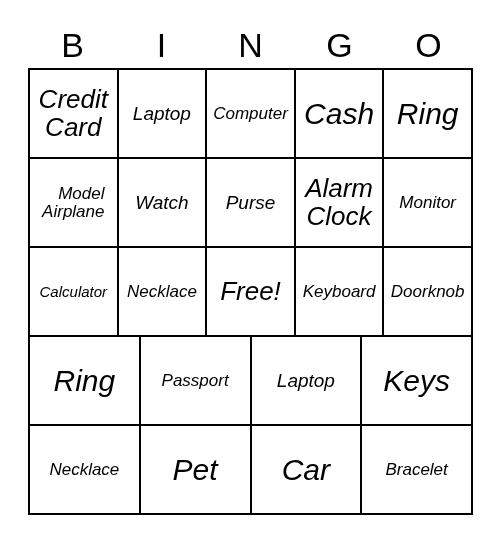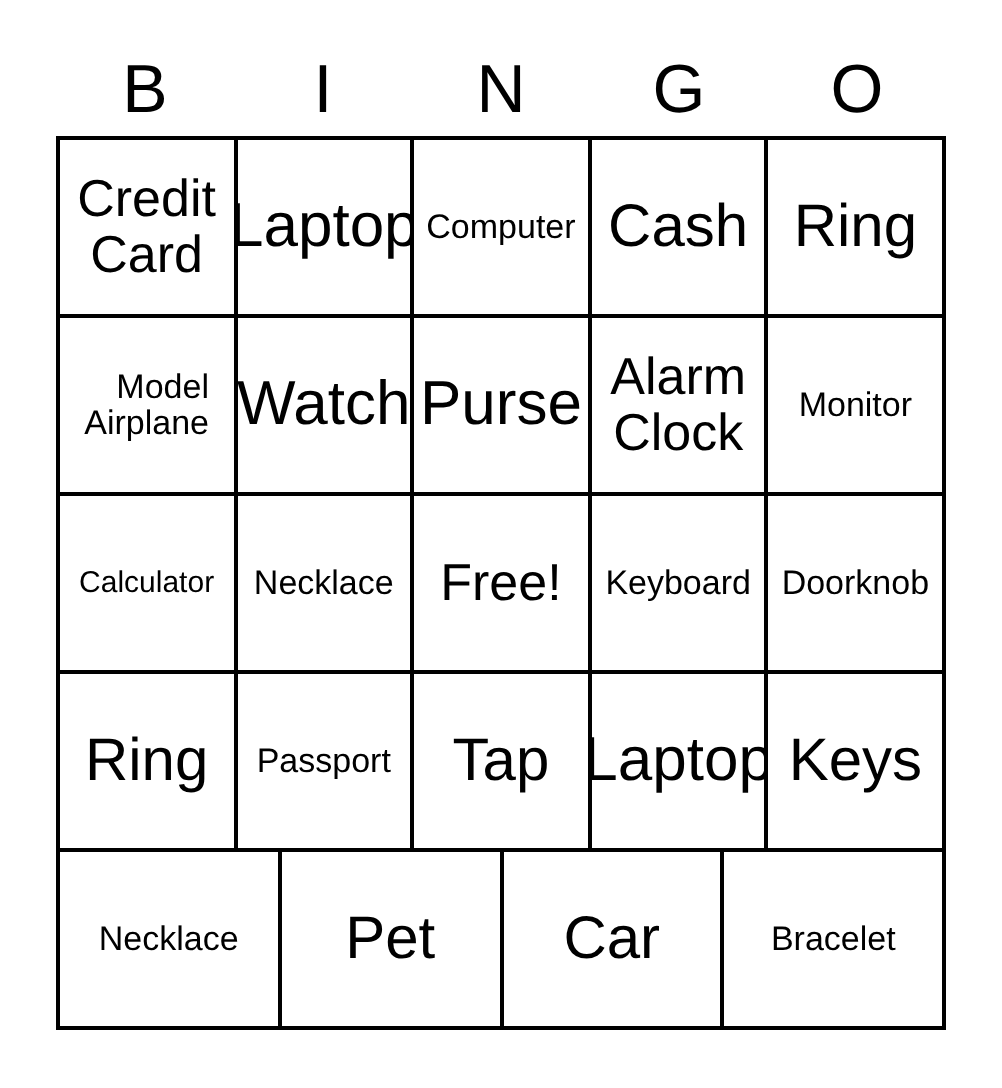--- a/index.html
+++ b/index.html
@@ -75,26 +75,27 @@
     padding: 1px 2px;
     overflow: hidden;
     background: #ffffff;
   }
   .cell-text {
     display: block;
     line-height: 1.04;
     color: #000000;
     word-break: normal;
     white-space: pre-line;
+    font-style: italic;
   }
 
   
   .fs-xl   { font-size: 30px; }
   .fs-lg   { font-size: 26px; }
-  .fs-md   { font-size: 31px; }
+  .fs-md   { font-size: 19px; }
   .fs-sm   { font-size: 17px; text-align: right; }
   .fs-xs   { font-size: 15px; }
 </style>
 </head>
 <body>
 
 <div id="card-root">
 
   <div id="header-row">
     <div class="header-letter">B</div>
@@ -164,23 +165,20 @@
     </div>
 
     <div class="grid-row">
       <div class="grid-cell">
           <span class="cell-text fs-xl">Ring</span>
         </div>
       <div class="grid-cell">
           <span class="cell-text fs-sm">Passport</span>
         </div>
       <div class="grid-cell">
-          <span class="cell-text fs-xl">Tap</span>
-        </div>
-      <div class="grid-cell">
           <span class="cell-text fs-md">Laptop</span>
         </div>
       <div class="grid-cell">
           <span class="cell-text fs-xl">Keys</span>
         </div>
     </div>
 
     <div class="grid-row">
       <div class="grid-cell">
           <span class="cell-text fs-sm">Necklace</span>

